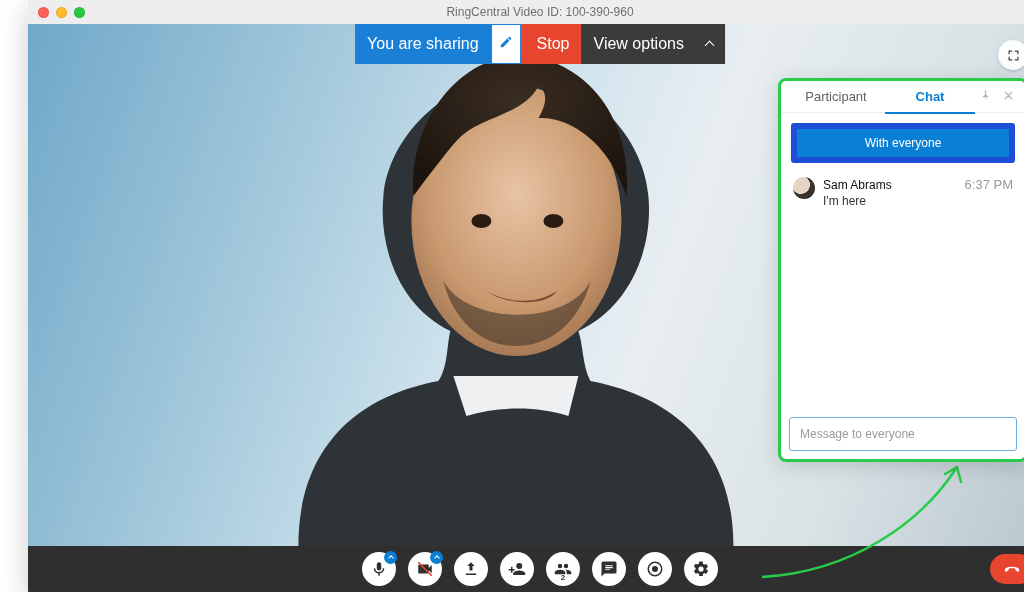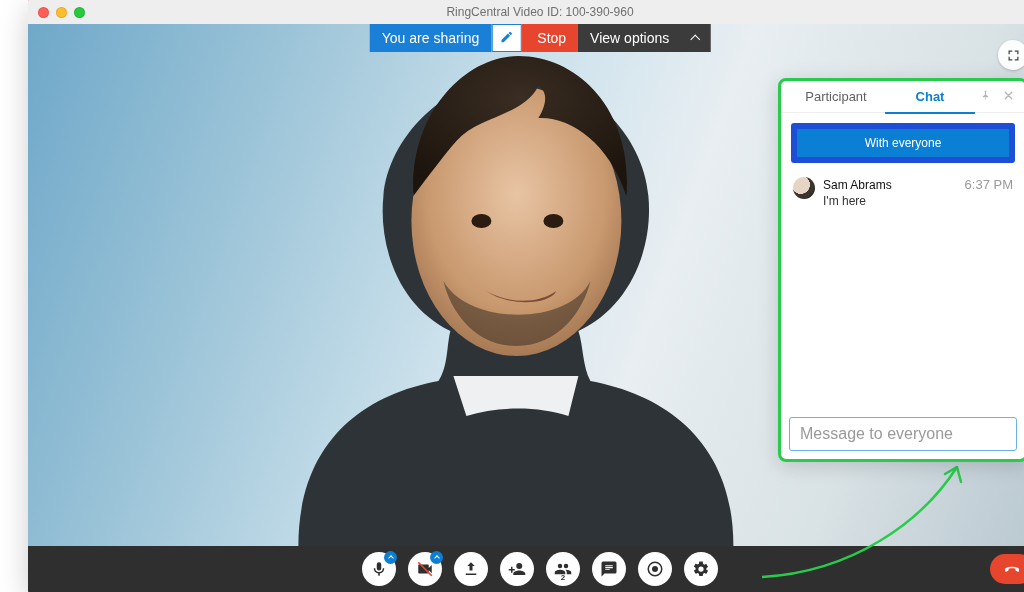--- a/index.html
+++ b/index.html
@@ -9,21 +9,21 @@
 .traffic-lights { display: flex; gap: 7px; }
 .traffic-light { width: 11px; height: 11px; border-radius: 50%; border: 1px solid rgba(0,0,0,.1); }
 .red    { background: #ff5f56; }
 .yellow { background: #ffbd2e; }
 .green  { background: #27c93f; }
 .title-text { position: absolute; left: 0; right: 0; text-align: center; font-size: 12px; color: #6f6f6f; pointer-events: none; }
 .video-area { position: absolute; top: 24px; left: 0; right: 0; bottom: 46px; background: linear-gradient(110deg, #6fa8c9 0%, #9cc4d8 22%, #cfe3ed 45%, #e8eef2 60%, #d9e2e5 80%, #b7c6cf 100%); overflow: hidden; }
 .fs-btn { position: absolute; top: 40px; right: 24px; width: 30px; height: 30px; border-radius: 50%; background: rgba(255,255,255,.92); display: flex; align-items: center; justify-content: center; box-shadow: 0 1px 3px rgba(0,0,0,.2); cursor: pointer; }
 
 
-.share-bar { position: absolute; top: 24px; left: 50%; transform: translateX(-50%); display: flex; height: 28px; font-size: 14px; z-index: 5; }
+.share-bar { position: absolute; top: 24px; left: 50%; transform: translateX(-50%); display: flex; height: 40px; font-size: 16px; z-index: 5; }
 .share-seg { display: flex; align-items: center; padding: 0 12px; color: #fff; }
 .seg-blue   { background: #1a7fd6; border-radius: 0; }
 .seg-white  { background: #fff; border: 1px solid #1a7fd6; width: 30px; padding:0; justify-content:center; }
 .seg-red    { background: #e7452d; padding-left: 16px; }
 .seg-dark   { background: #3b3b3b; cursor: pointer; gap:22px; }
 .pen-icon svg { width: 14px; height: 14px; }
 .chev { border: solid #fff; border-width: 0 1.5px 1.5px 0; display:inline-block; padding:3px; transform: rotate(-135deg); margin-top:3px;}
 
 
 .chat-panel { position: absolute; top: 78px; right: 24px; width: 250px; height: 384px; background: #fff; border: 3px solid #29cc4a; border-radius: 8px; display: flex; flex-direction: column; box-shadow: 0 4px 20px rgba(0,0,0,.15); z-index:4; }
@@ -38,21 +38,21 @@
 .scope-btn:not(.active){ color: #0a7fd4; }
 .chat-body { flex: 1; padding: 4px 12px; }
 .msg { display: flex; gap: 8px; font-size: 12px; }
 .avatar { width: 22px; height: 22px; border-radius: 50%; background: radial-gradient(circle at 35% 35%, #e6d4c4 0 45%, #3b342d 46% 70%, #23201c 71% 100%); flex-shrink: 0; }
 .msg-content { flex:1; }
 .msg-head { display:flex; justify-content: space-between; align-items: baseline; }
 .msg-name { font-weight: 400; color: #111; }
 .msg-time { color: #9a9a9a; font-size: 13px; }
 .msg-text { color: #333; margin-top: 2px; }
 .chat-input-wrap { padding: 8px; border-top: 0; }
-.chat-input { width: 100%; height: 34px; border: 1px solid #6bb1e8; border-radius: 3px; padding: 0 10px; font-size: 16px; color:#333; }
+.chat-input { width: 100%; height: 34px; border: 1px solid #6bb1e8; border-radius: 3px; padding: 0 10px; font-size: 12px; color:#333; }
 .chat-input::placeholder { color:#9a9a9a; }
 
 
 .bottom-bar { position: absolute; left:0; right:0; bottom:0; height:46px; background:#2f2f2f; display:flex; align-items:center; justify-content:center; }
 .tool-btn { width:34px; height:34px; border-radius:50%; background:#fff; margin:0 6px; display:flex; align-items:center; justify-content:center; cursor:pointer; position:relative; }
 .tool-btn svg { width:18px; height:18px; fill:#2f2f2f; }
 .badge-chev { position:absolute; top:-1px; right:-1px; width:13px; height:13px; border-radius:50%; background:#0a7fd4; display:flex; align-items:center; justify-content:center; }
 .badge-chev::after { content:""; border: solid #fff; border-width:0 1.3px 1.3px 0; padding:1.5px; transform:rotate(-135deg); margin-top:1px; }
 .count-badge { position:absolute; bottom:4px; font-size:8px; font-weight:700; color:#2f2f2f; }
 .end-btn { position:absolute; right:18px; width:44px; height:30px; border-radius:15px; background:#e7452d; display:flex; align-items:center; justify-content:center; cursor:pointer; }

